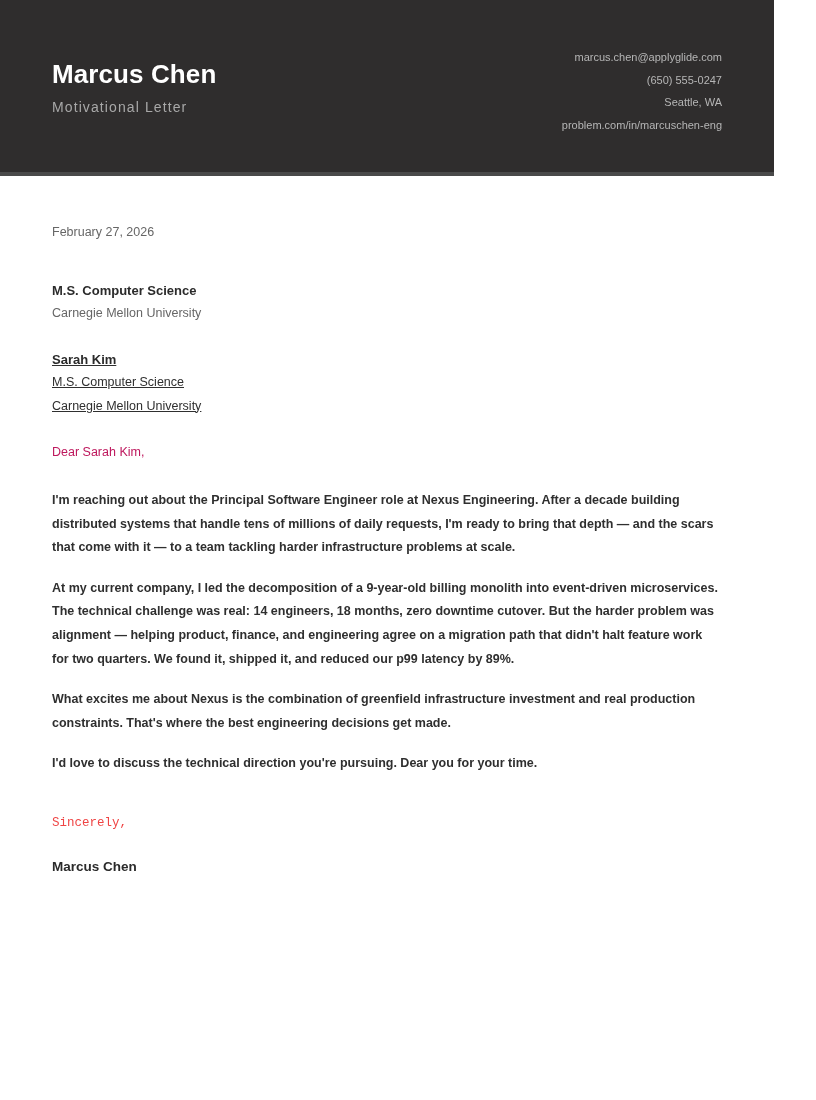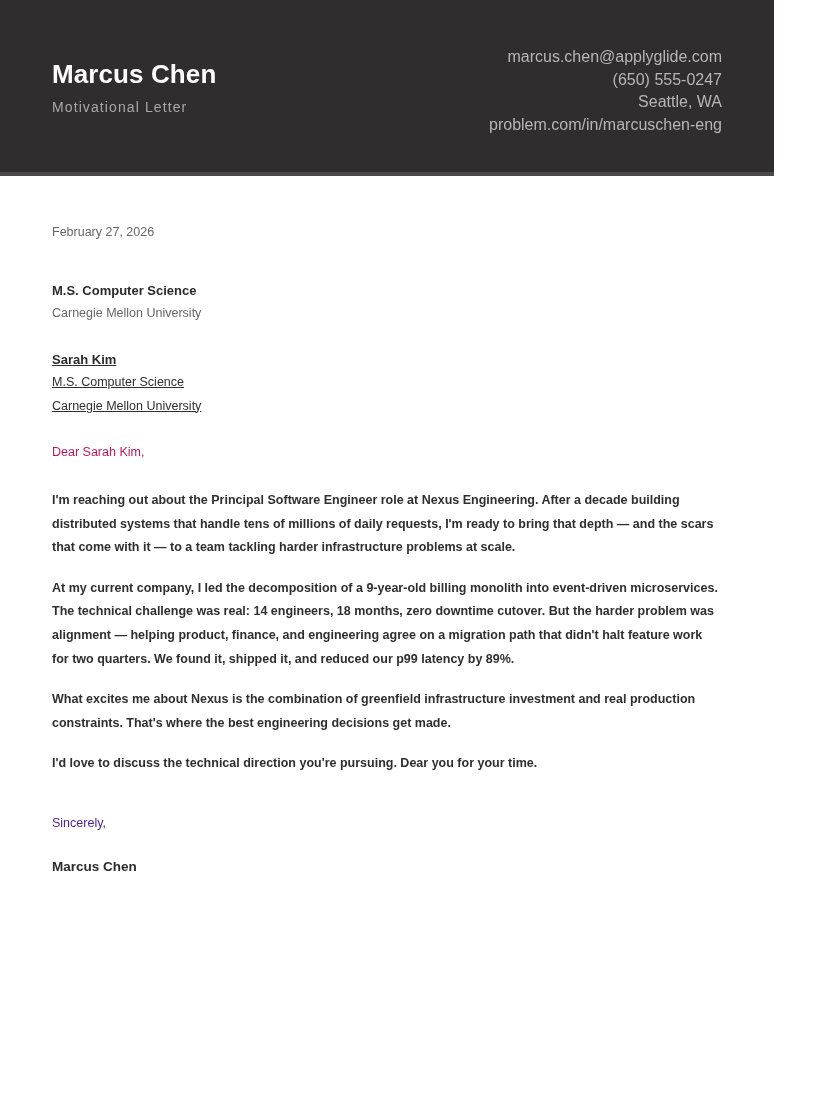--- a/index.html
+++ b/index.html
@@ -54,21 +54,21 @@
     margin: 0;
     line-height: 1.2;
   }
 
   .contact-block {
     text-align: right;
     padding-top: 2px;
   }
 
   .contact-line {
-    font-size: 16px;
+    font-size: 11px;
     color: #b6b6b6;
     line-height: 22.6px;
     white-space: nowrap;
   }
 
   
   .letter-body {
     padding: 48px 52px 60px 52px;
     box-sizing: border-box;
   }
@@ -119,23 +119,24 @@
     font-size: 12.5px;
     color: #2f2f2f;
     line-height: 23.6px;
     margin: 0 0 17px 0;
     text-align: left;
     font-weight: bold;
   }
 
   .closing-phrase {
     font-size: 12.5px;
-    color: #4c1d95;
+    color: #ef4444;
     margin: 39px 0 26px 0;
     line-height: 1.35;
+    font-family: Liberation Mono, monospace;
   }
 
   .signature-name {
     font-size: 13.5px;
     font-weight: bold;
     color: #2b2b2b;
     margin: 0;
     line-height: 1.35;
   }
 </style>

